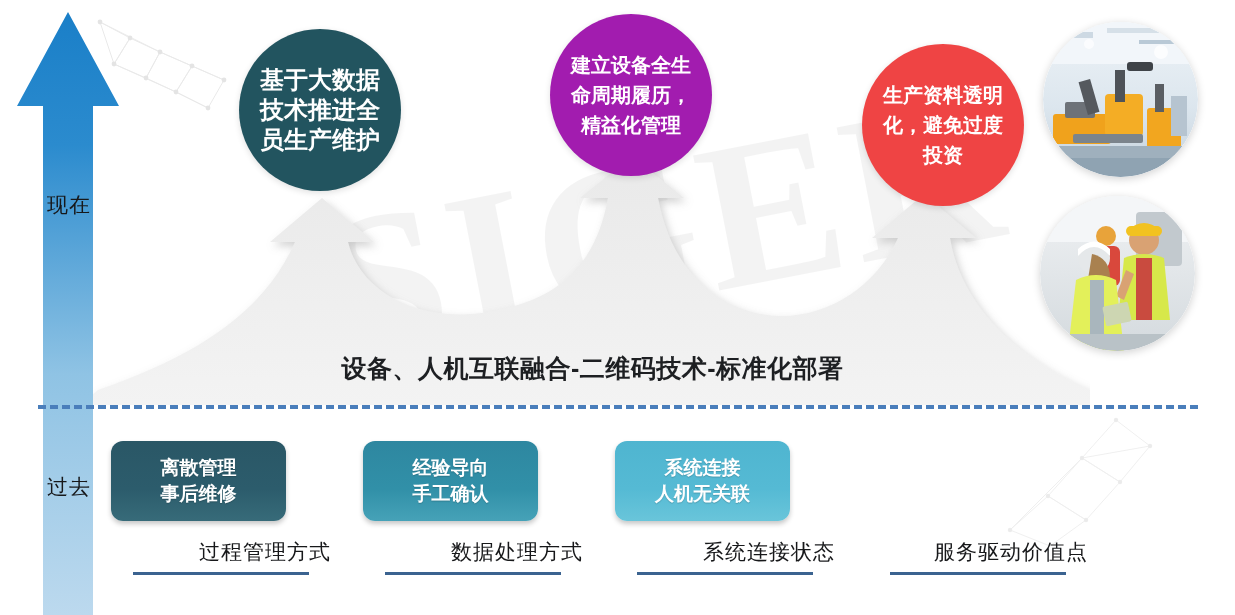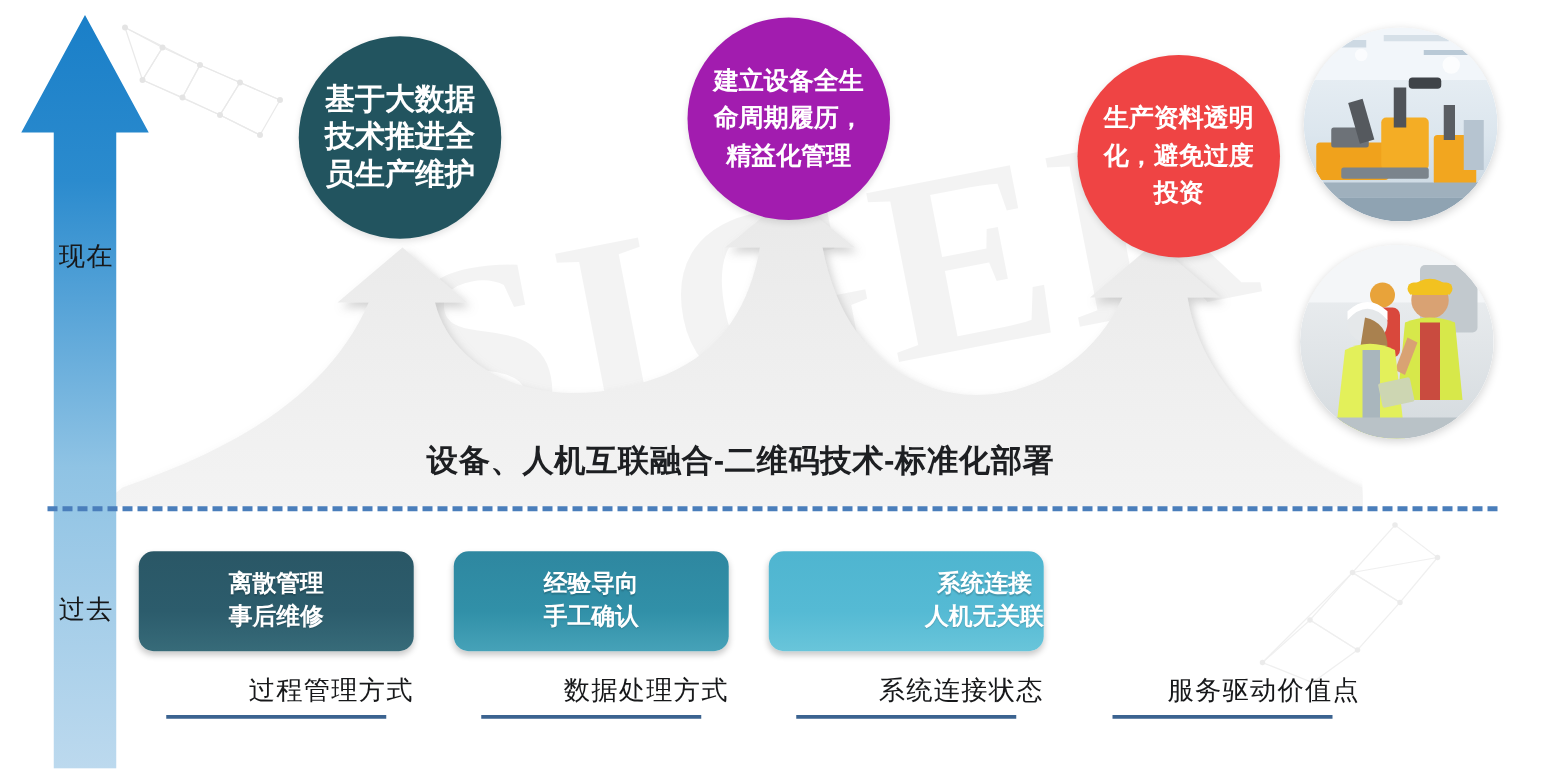--- a/index.html
+++ b/index.html
@@ -64,30 +64,30 @@
   .photo{
     position:absolute;width:155px;height:155px;border-radius:50%;
     overflow:hidden;box-shadow:0 2px 8px rgba(0,0,0,.18);
   }
   #photo-factory{left:1043px;top:22px;}
   #photo-workers{left:1040px;top:196px;}
   .photo svg{display:block;width:100%;height:100%;}
 
   
   .pill{
-    position:absolute;top:441px;width:220px;height:80px;border-radius:12px;
+    position:absolute;top:441px;width:175px;height:80px;border-radius:12px;
     display:flex;align-items:center;justify-content:center;
     color:#ffffff;text-align:center;font-weight:700;font-size:19px;line-height:26px;
     font-family:"Liberation Sans","DejaVu Sans",sans-serif;
     box-shadow:0 3px 5px rgba(0,0,0,.22);
     text-shadow:0 1px 1px rgba(0,0,0,.18);
   }
   #pill-0{left:111px;background:linear-gradient(180deg,#2a5766 0%,#2c5c6c 60%,#376b79 100%);}
   #pill-1{left:363px;background:linear-gradient(180deg,#2e87a0 0%,#3190a8 60%,#46a2b8 100%);}
-  #pill-2{left:615px;background:linear-gradient(180deg,#4fb5d0 0%,#55bad4 60%,#69c5da 100%);justify-content:flex-end;}
+  #pill-2{left:615px;background:linear-gradient(180deg,#4fb5d0 0%,#55bad4 60%,#69c5da 100%);}
   #pill-3{left:868px;background:linear-gradient(180deg,#7ec8dd 0%,#84cbdf 60%,#93d2e3 100%);}
 
   
   .caption{
     position:absolute;top:538px;width:220px;text-align:right;
     font-size:21px;color:#17181a;font-weight:400;letter-spacing:1px;
     font-family:"Liberation Sans","DejaVu Sans",sans-serif;
   }
   .caption .rule{
     display:block;margin:6px auto 0;width:176px;height:3px;background:#3b6390;

